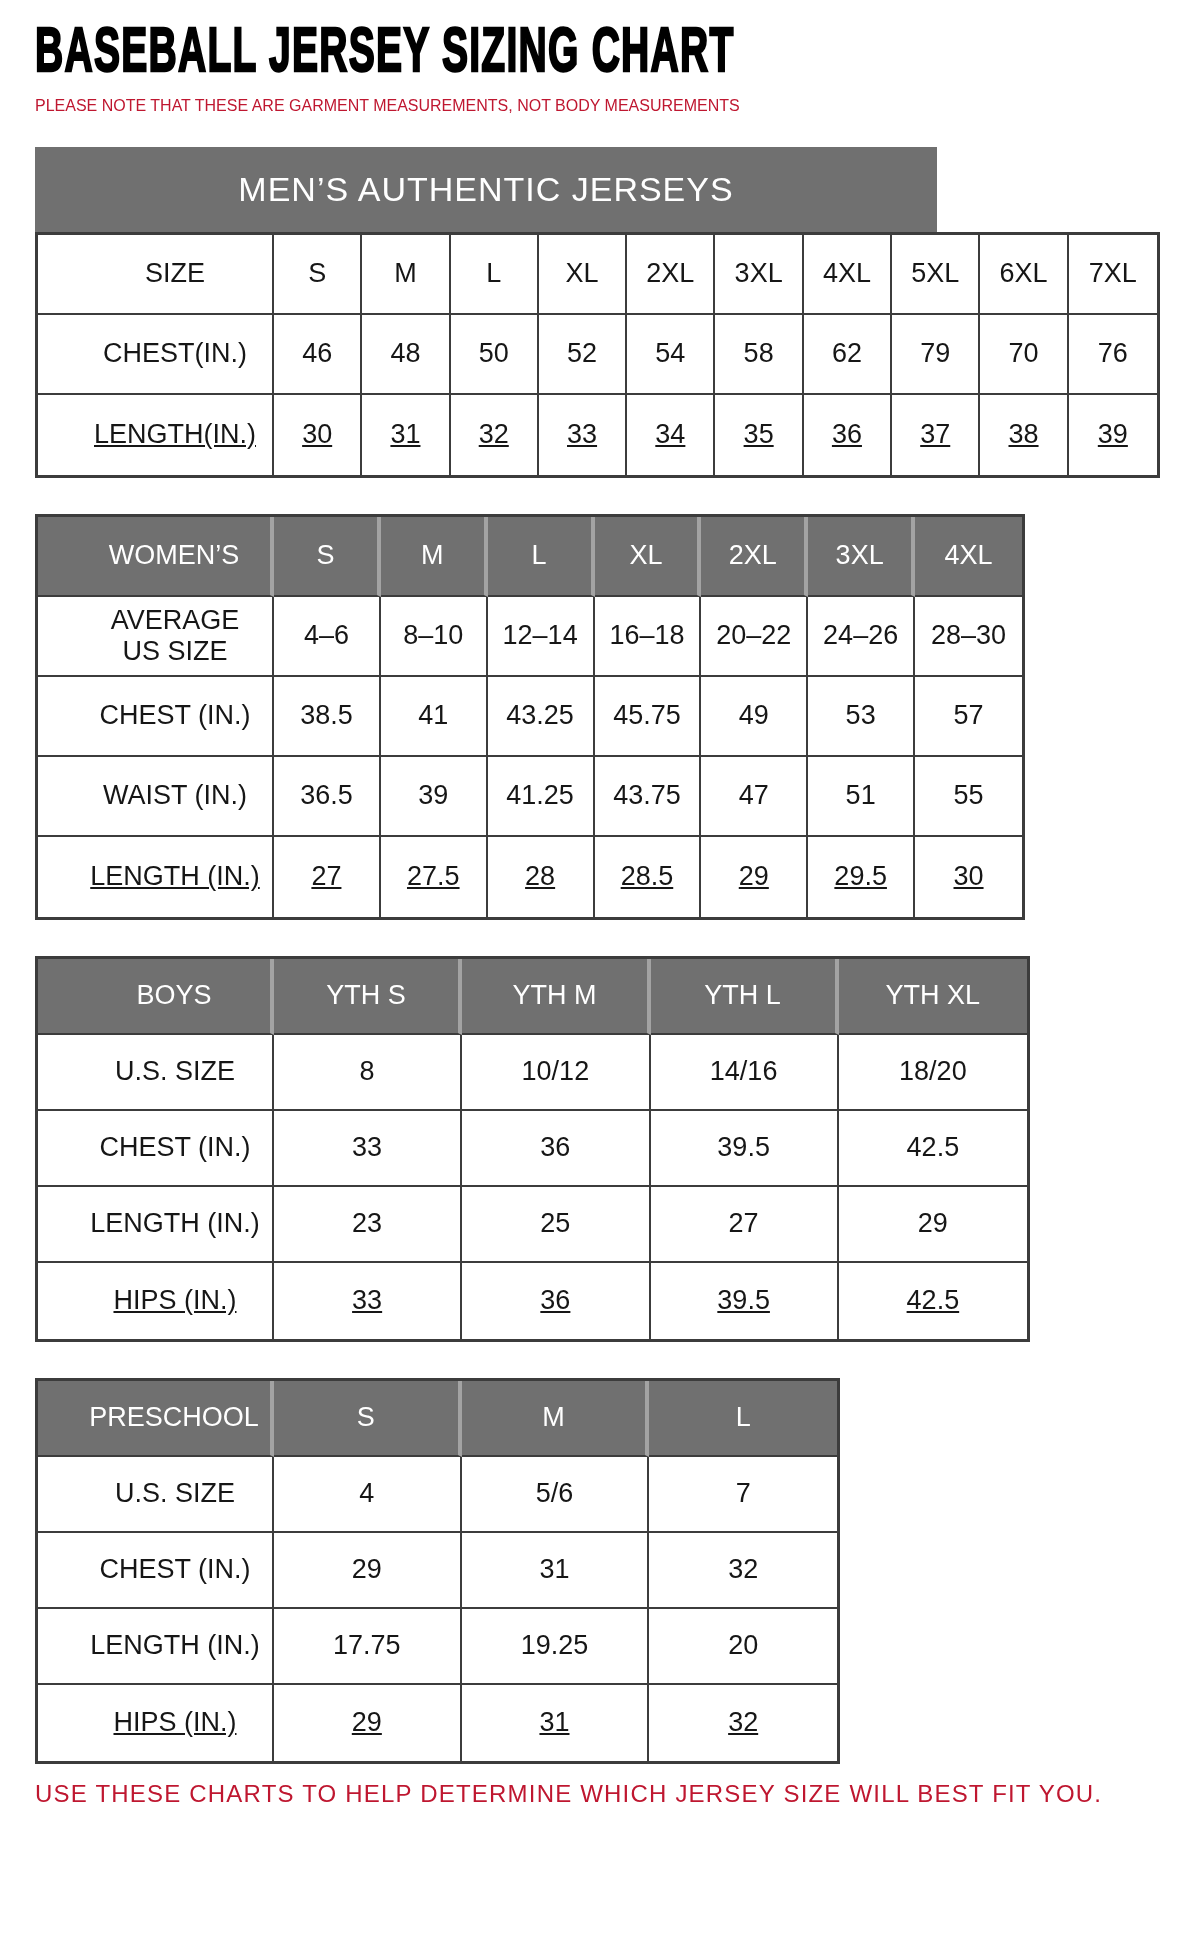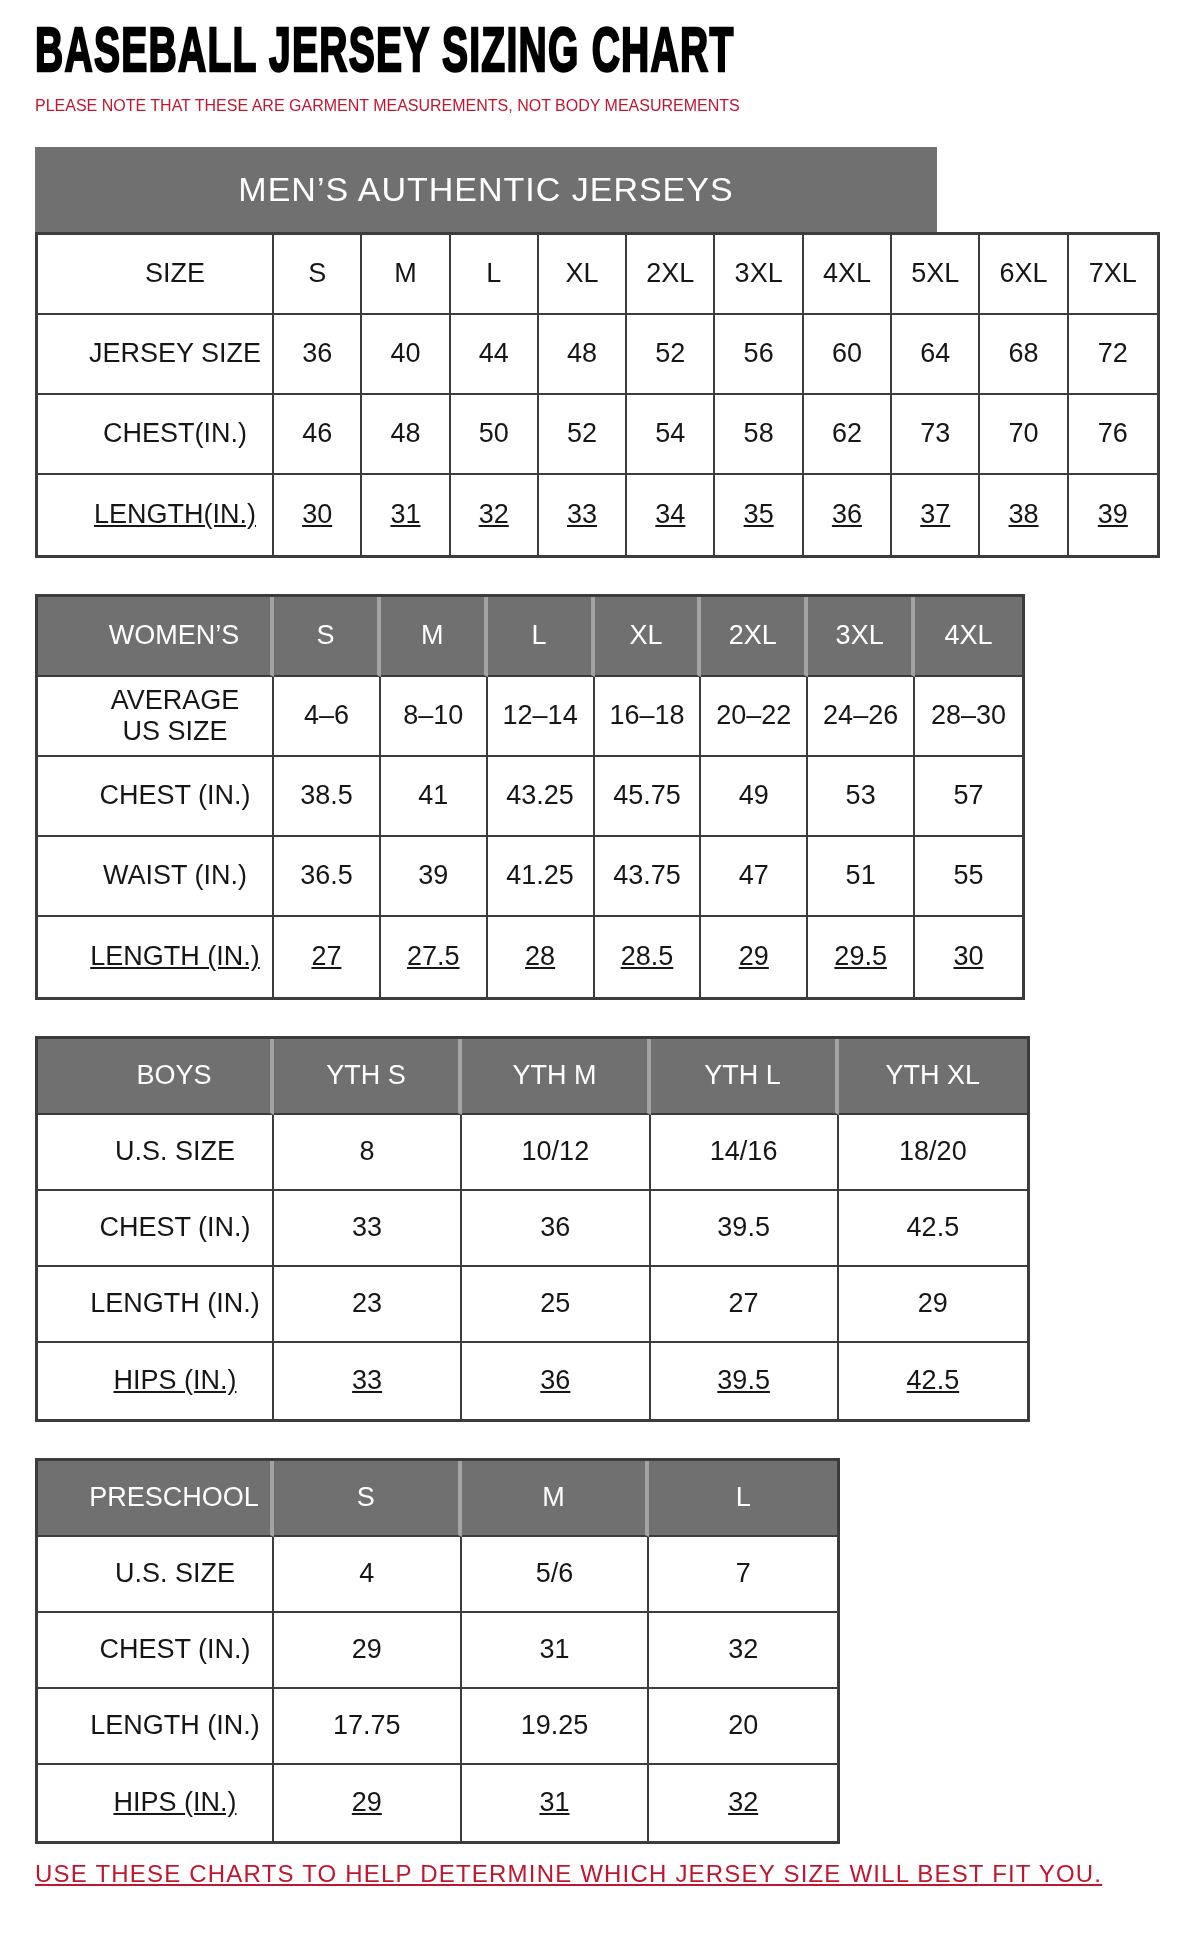--- a/index.html
+++ b/index.html
@@ -54,21 +54,21 @@
   #table-boys th,#table-boys td,
   #table-preschool th,#table-preschool td{height:76px;}
   .gray-head thead th{
     background:var(--gray);color:#fff;
     border-right:4px solid #a3a3a3;border-bottom:2px solid var(--line);
   }
   .gray-head thead th:last-child{border-right:none;}
   td.row-label{white-space:pre-line;line-height:31px;}
   .footer-note{
     margin-top:16px;font-size:24px;letter-spacing:1.2px;
-    color:var(--red);white-space:nowrap;text-decoration:underline;
+    color:var(--red);white-space:nowrap;
   }
 </style>
 </head>
 <body>
 
 <div class="content">
 
   <div class="page-title">BASEBALL JERSEY SIZING CHART</div>
 
   <div class="note">PLEASE NOTE THAT THESE ARE GARMENT MEASUREMENTS, NOT BODY MEASUREMENTS</div>
@@ -86,42 +86,29 @@
             <th>2XL</th>
             <th>3XL</th>
             <th>4XL</th>
             <th>5XL</th>
             <th>6XL</th>
             <th>7XL</th>
           </tr>
         </thead>
       <tbody>
           <tr>
-            <td class="row-label label-col">JERSEY SIZE</td>
-            <td>36</td>
-            <td>40</td>
-            <td>44</td>
-            <td>48</td>
-            <td>52</td>
-            <td>56</td>
-            <td>60</td>
-            <td>64</td>
-            <td>68</td>
-            <td>72</td>
-          </tr>
-          <tr>
             <td class="row-label label-col">CHEST(IN.)</td>
             <td>46</td>
             <td>48</td>
             <td>50</td>
             <td>52</td>
             <td>54</td>
             <td>58</td>
             <td>62</td>
-            <td>73</td>
+            <td>79</td>
             <td>70</td>
             <td>76</td>
           </tr>
           <tr>
             <td class="row-label label-col">LENGTH(IN.)</td>
             <td>30</td>
             <td>31</td>
             <td>32</td>
             <td>33</td>
             <td>34</td>

